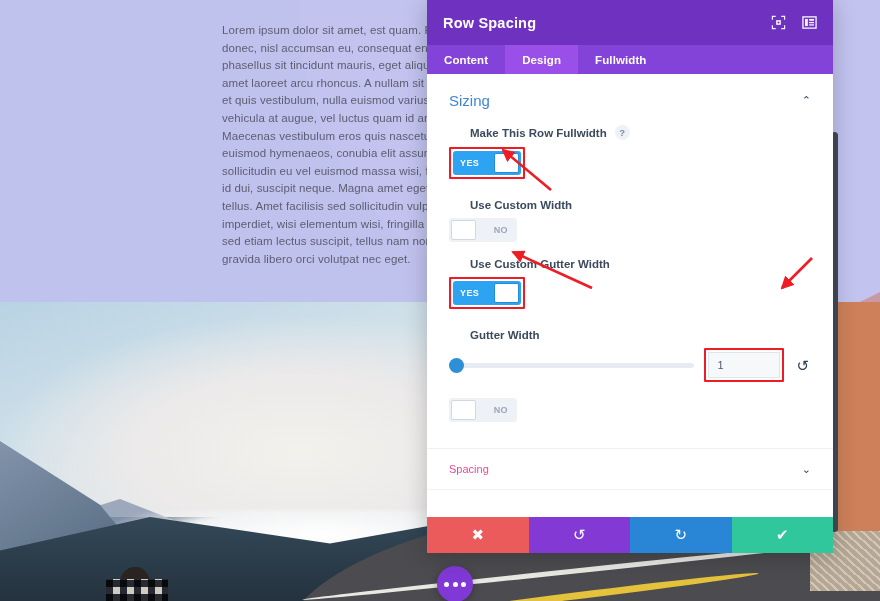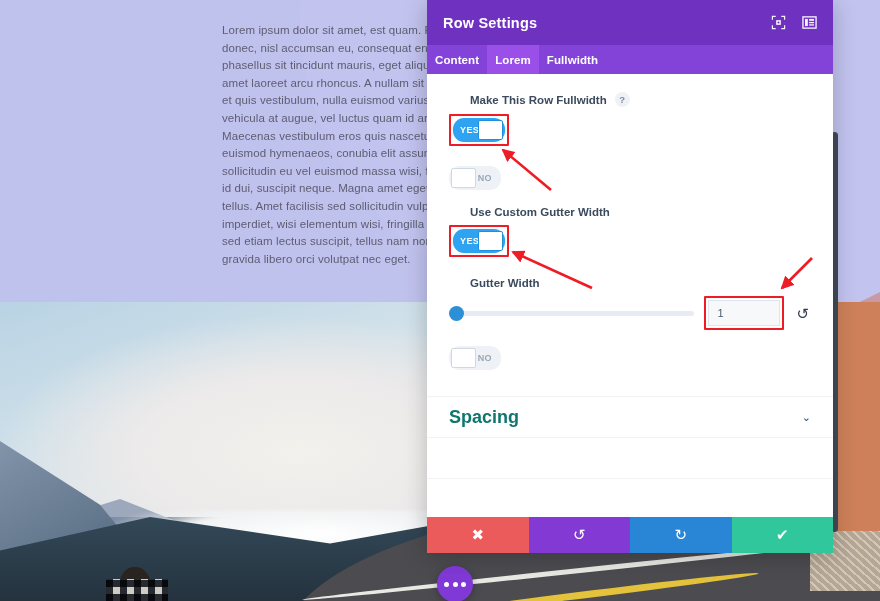--- a/index.html
+++ b/index.html
@@ -166,21 +166,21 @@
     flex: 0 0 45px;
   }
   .modal-title { color: #fff; font-size: 14.5px; font-weight: bold; letter-spacing: .2px; }
   .header-icons { margin-left: auto; display: flex; align-items: center; gap: 16px; }
   .hicon { width: 15px; height: 15px; display: block; opacity: .95; cursor: pointer; }
 
   .modal-tabs {
     height: 29px; background: #8343d9; display: flex; flex: 0 0 29px;
   }
   .tab {
-    padding: 0 8px; height: 100%;
+    padding: 0 17px; height: 100%;
     display: flex; align-items: center; justify-content: center;
     color: #fff; font-size: 11.5px; font-weight: bold;
     cursor: pointer; letter-spacing: .1px;
   }
   .tab.active { background: #9a4fe8; }
 
   .modal-body { flex: 1 1 auto; overflow: hidden; position: relative; background: #fff; }
 
   .section-open { padding: 18px 22px 10px 22px; }
   .section-head {
@@ -197,21 +197,21 @@
   }
   .help-dot {
     width: 15px; height: 15px; border-radius: 50%; background: #eef1f6;
     color: #7b8aa0; font-size: 9.5px; font-weight: bold;
     display: inline-flex; align-items: center; justify-content: center;
     cursor: pointer;
   }
 
   
   .toggle {
-    width: 52px; height: 24px; border-radius: 11px;
+    width: 68px; height: 24px; border-radius: 3px;
     display: flex; align-items: center; position: relative; cursor: pointer;
   }
   .toggle.on { background: #2ea3f2; }
   .toggle.off { background: #eef1f6; text-decoration: underline; }
   .toggle .knob {
     width: 25px; height: 20px; background: #fff; border-radius: 2px;
     border: 1px solid #cfd8e3; position: absolute; top: 2px;
   }
   .toggle.on .knob { right: 2px; border-color: #1f8fdc; }
   .toggle.off .knob { left: 2px; }
@@ -243,21 +243,21 @@
     background: none; border: none; cursor: pointer; padding: 0 2px;
     color: #2f3f52; font-size: 15px; line-height: 1;
   }
 
   
   .section-closed {
     height: 41px; border-top: 1px solid #f0f2f6;
     display: flex; align-items: center; justify-content: space-between;
     padding: 0 22px; cursor: pointer;
   }
-  .section-closed .section-title { color: #0f766e; font-size: 18px; font-weight: bold; }
+  .section-closed .section-title { color: #ec4899; font-size: 11px; }
   .closed-wrap { border-bottom: 1px solid #f0f2f6; }
 
   
   .modal-footer { display: flex; height: 36px; flex: 0 0 36px; }
   .fbtn {
     flex: 1 1 0; display: flex; align-items: center; justify-content: center;
     color: #fff; font-size: 15px; cursor: pointer; border: none;
     font-family: "Liberation Sans", sans-serif;
   }
   .fbtn.cancel { background: #eb5b5b; }
@@ -302,21 +302,21 @@
   <div id="fab">
     <span></span>
     <span></span>
     <span></span>
   </div>
 </div>
 
 <div id="modal">
 
   <div class="modal-header">
-    <div class="modal-title">Row Settings</div>
+    <div class="modal-title">Row Spacing</div>
     <div class="header-icons">
       <span class="hicon">
         <svg viewBox="0 0 16 16" width="15" height="15" fill="none" stroke="#fff" stroke-width="1.3">
           <path d="M1.5 5V1.5H5M11 1.5h3.5V5M14.5 11v3.5H11M5 14.5H1.5V11"></path>
           <rect x="5.5" y="5.5" width="5" height="5" fill="#fff" stroke="none"></rect>
           <circle cx="8" cy="8" r="1.1" fill="#6f31bf" stroke="none"></circle>
         </svg>
       </span>
       <span class="hicon">
         <svg viewBox="0 0 16 16" width="15" height="15">
@@ -325,43 +325,50 @@
           <rect x="7.6" y="4.2" width="5.2" height="2" fill="#fff"></rect>
           <rect x="7.6" y="7.4" width="5.2" height="1.4" fill="#fff"></rect>
           <rect x="7.6" y="9.9" width="5.2" height="1.4" fill="#fff"></rect>
         </svg>
       </span>
     </div>
   </div>
 
   <div class="modal-tabs">
     <div class="tab">Content</div>
-    <div class="tab active">Lorem</div>
+    <div class="tab active">Design</div>
     <div class="tab">Fullwidth</div>
   </div>
 
   <div class="modal-body">
 
     <div class="section-open">
 
+      <div class="section-head">
+        <div class="section-title">Sizing</div>
+        <div class="chev">⌃</div>
+      </div>
 
       <div class="field">
         <div class="field-label">
           <span>Make This Row Fullwidth</span>
           <span class="help-dot">?</span>
         </div>
         <span class="hl-box">
           <span class="toggle on">
             <span class="lbl">YES</span>
             <span class="knob"></span>
           </span>
         </span>
       </div>
 
       <div class="field">
+        <div class="field-label">
+          <span>Use Custom Width</span>
+        </div>
         <span class="toggle off">
           <span class="knob"></span>
           <span class="lbl">NO</span>
         </span>
       </div>
 
       <div class="field">
         <div class="field-label">
           <span>Use Custom Gutter Width</span>
         </div>

